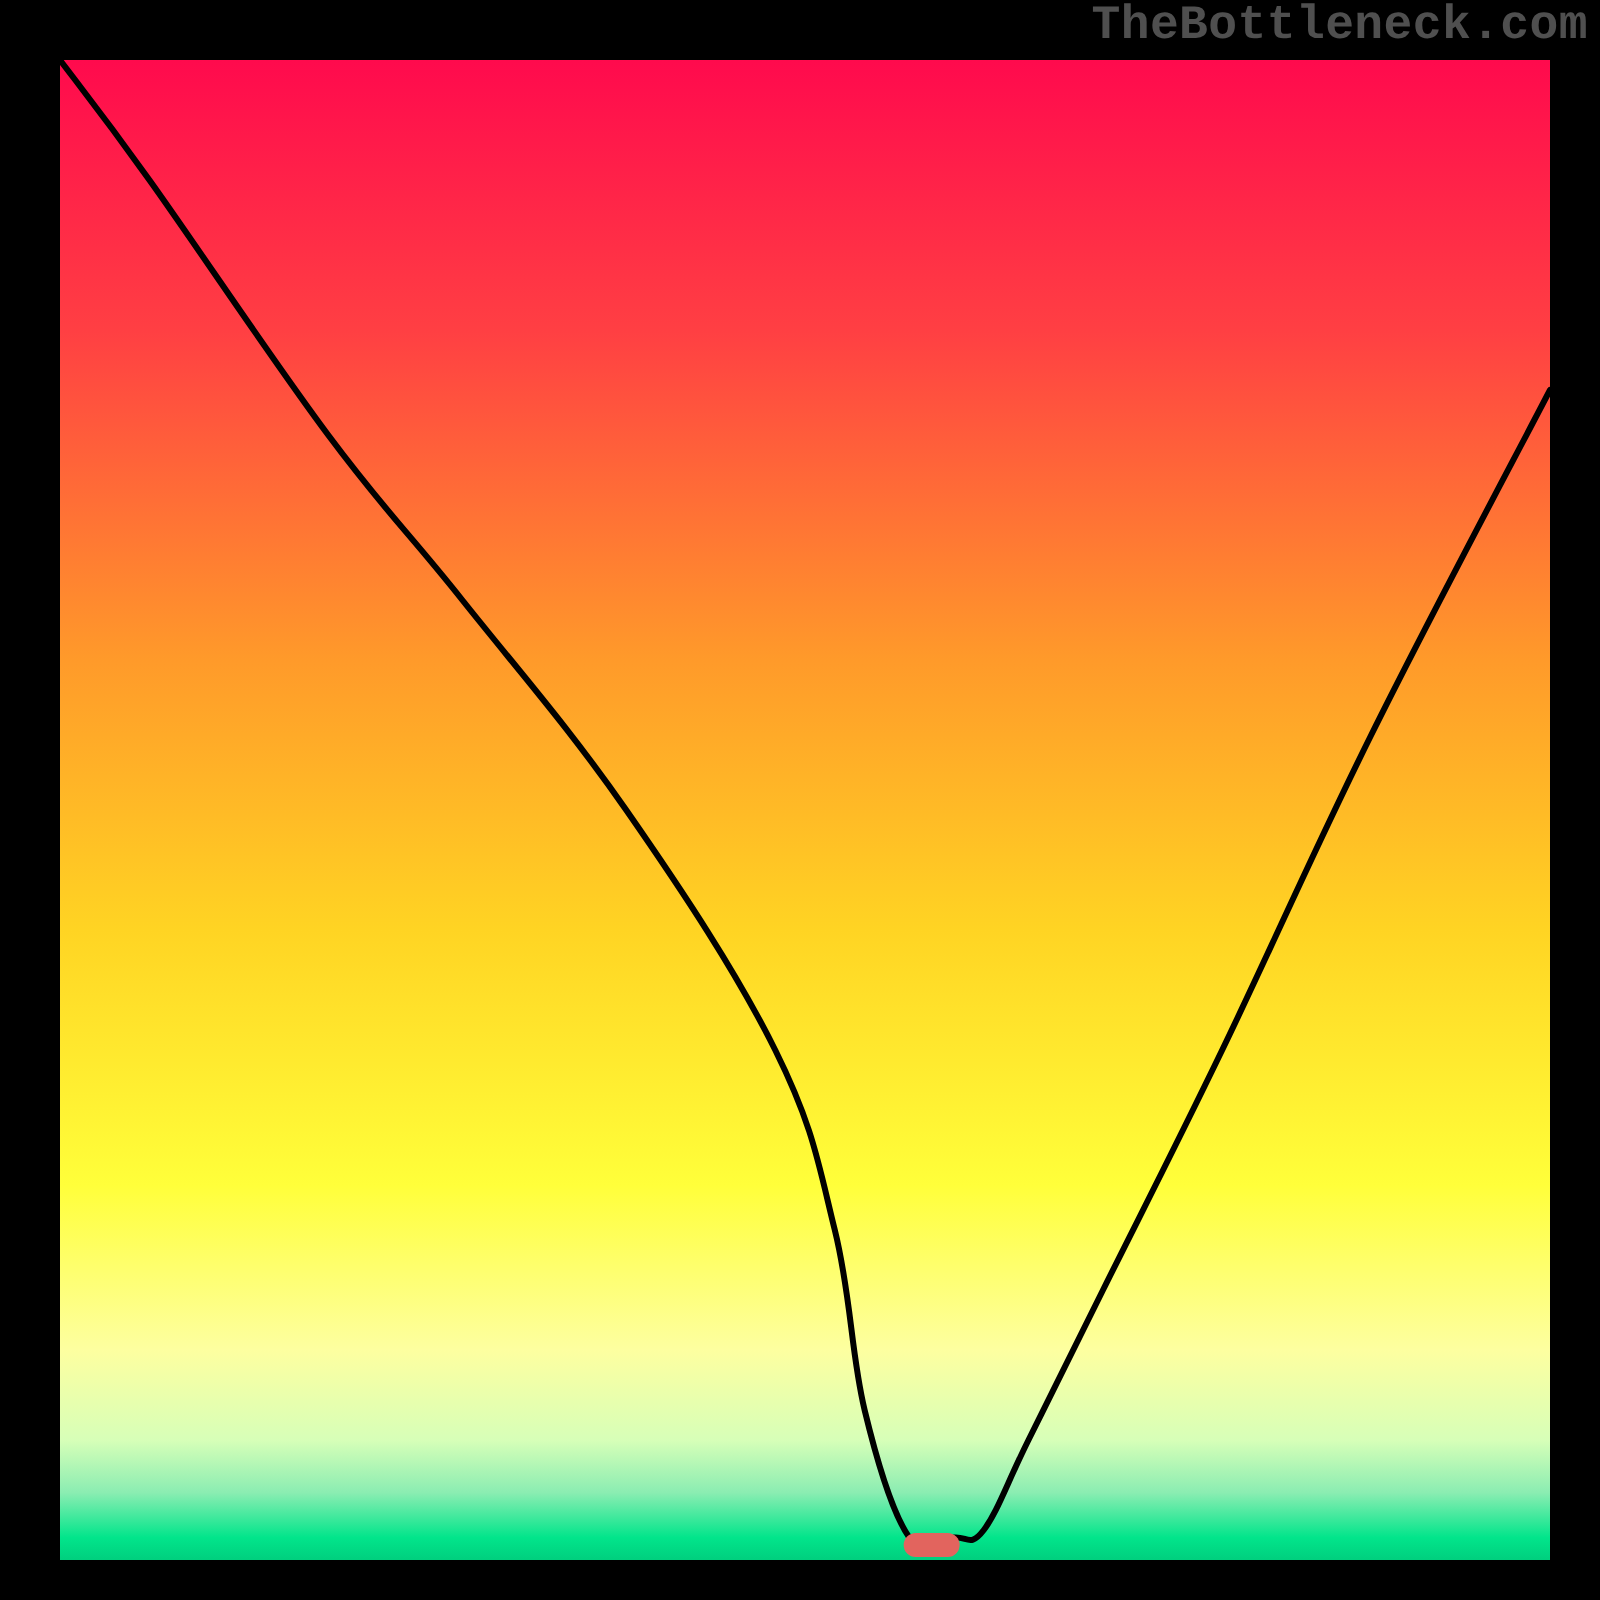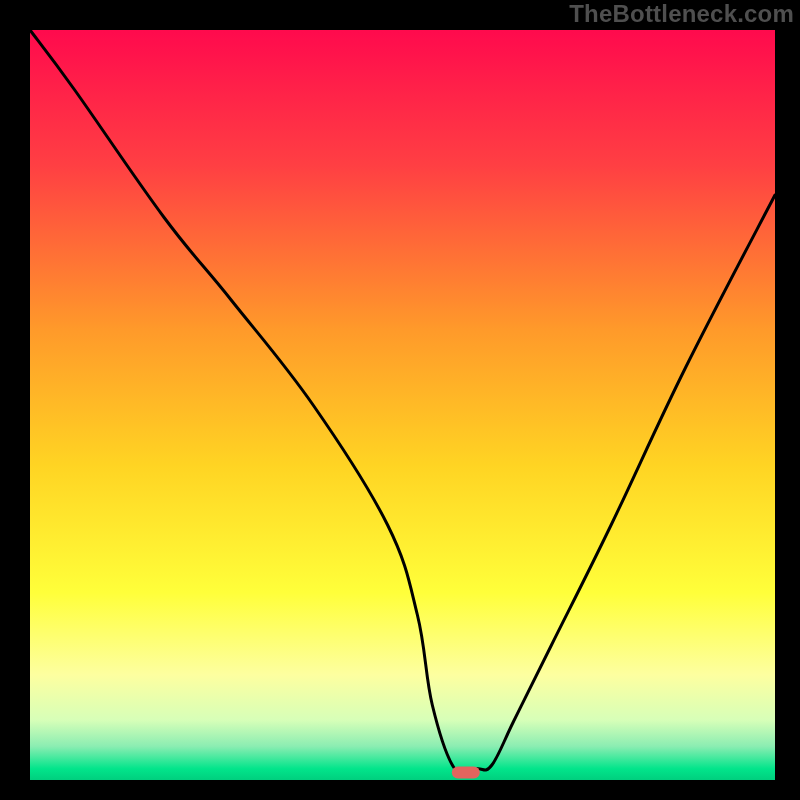--- a/index.html
+++ b/index.html
@@ -15,21 +15,21 @@
     width: 800px;
     height: 800px;
   }
   svg {
     display: block;
   }
   .watermark {
     position: absolute;
     top: 0;
     right: 6px;
-    font-family: Liberation Sans, sans-serif;
+    font-family: Liberation Mono, monospace;
     font-size: 24px;
     font-weight: bold;
     color: #4f4f4f;
     letter-spacing: 0.2px;
     user-select: none;
   }
 </style>
 </head>
 <body>
 

